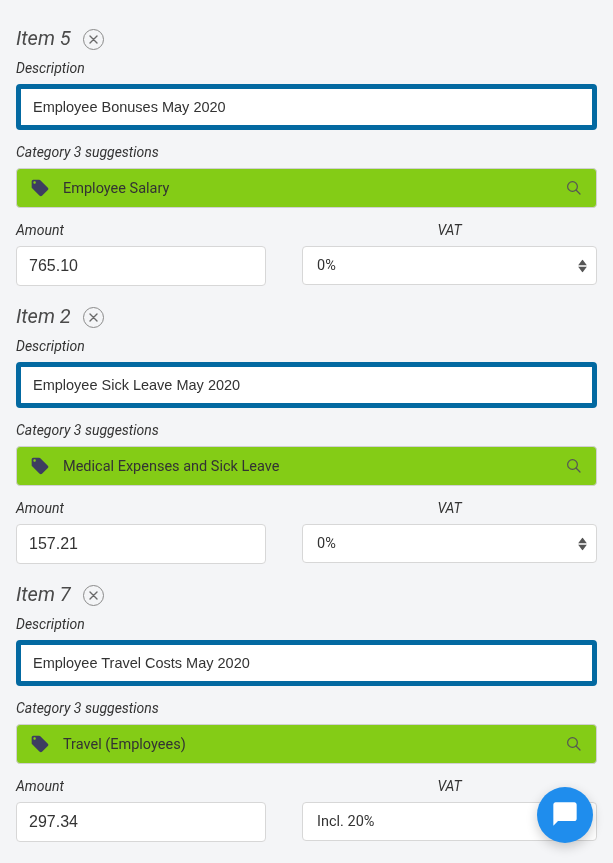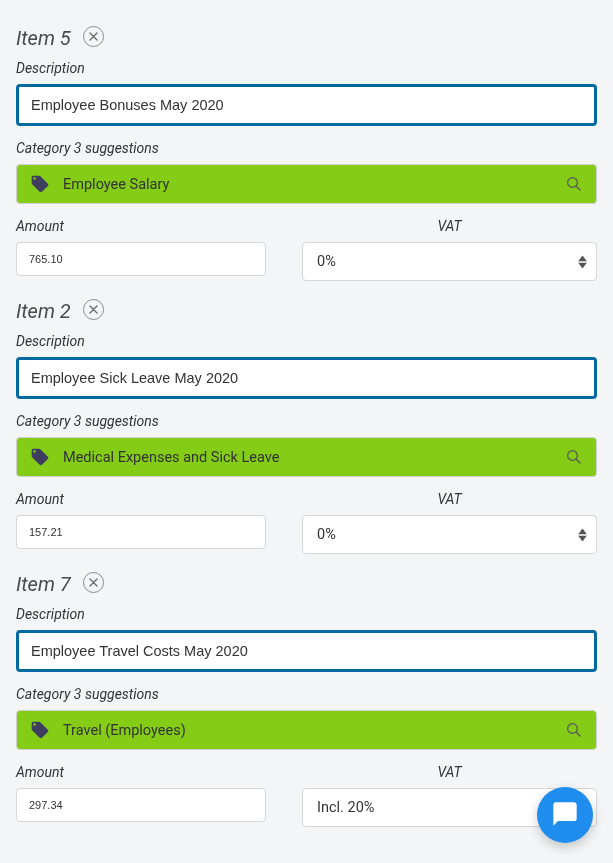--- a/index.html
+++ b/index.html
@@ -7,21 +7,21 @@
     font-family: -apple-system, BlinkMacSystemFont, "Segoe UI", Roboto, sans-serif;
     background: #f4f5f7;
     width: 613px;
     padding: 10px 16px 60px 16px;
     color: #333;
     font-size: 14px;
   }
   .item-block { margin-bottom: 18px; }
   .item-header {
     display: flex;
-    align-items: flex-start;
+    align-items: flex-end;
     gap: 12px;
     margin-bottom: 10px;
     margin-top: 16px;
   }
   .item-title {
     font-style: italic;
     font-size: 20px;
     color: #4a4a4a;
     font-weight: 400;
   }
@@ -41,21 +41,21 @@
   }
   .field-label {
     font-size: 14px;
     color: #333;
     margin-bottom: 8px;
     font-style: italic;
   }
   .text-input {
     width: 100%;
     padding: 10px 12px;
-    border: 3px solid #0369a1;
+    border: 5px solid #0369a1;
     border-radius: 4px;
     background: #fff;
     font-size: 14.5px;
     color: #333;
     outline: none;
   }
   .field-group { margin-bottom: 14px; }
   .category-box {
     width: 100%;
     background: #84cc16;
@@ -98,21 +98,21 @@
   .col-vat {
     flex: 1;
     text-align: center;
   }
   .amount-input {
     width: 100%;
     padding: 10px 12px;
     border: 1px solid #d7d7d7;
     border-radius: 4px;
     background: #fff;
-    font-size: 11px;
+    font-size: 16px;
     color: #333;
     outline: none;
   }
   .vat-select {
     width: 100%;
     padding: 10px 36px 10px 14px;
     border: 1px solid #d7d7d7;
     border-radius: 4px;
     background: #fff;
     font-size: 14.5px;

